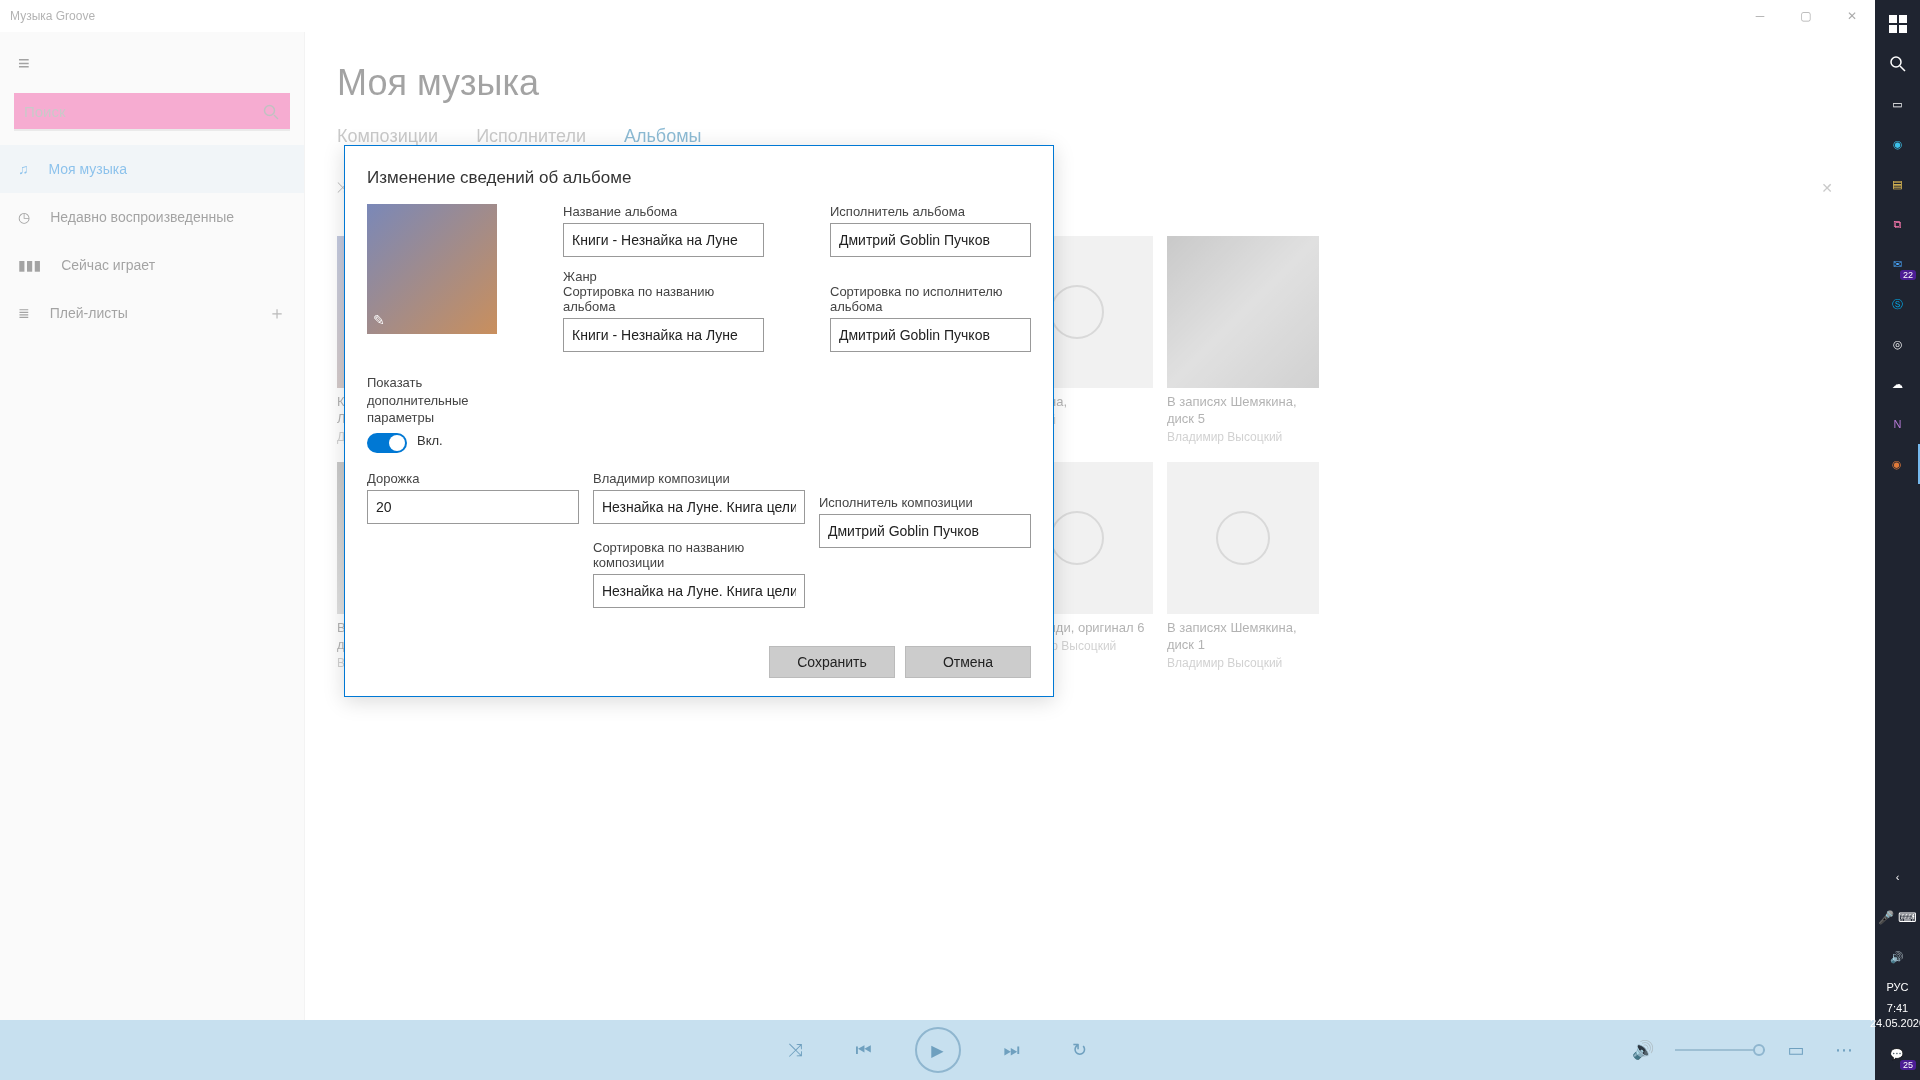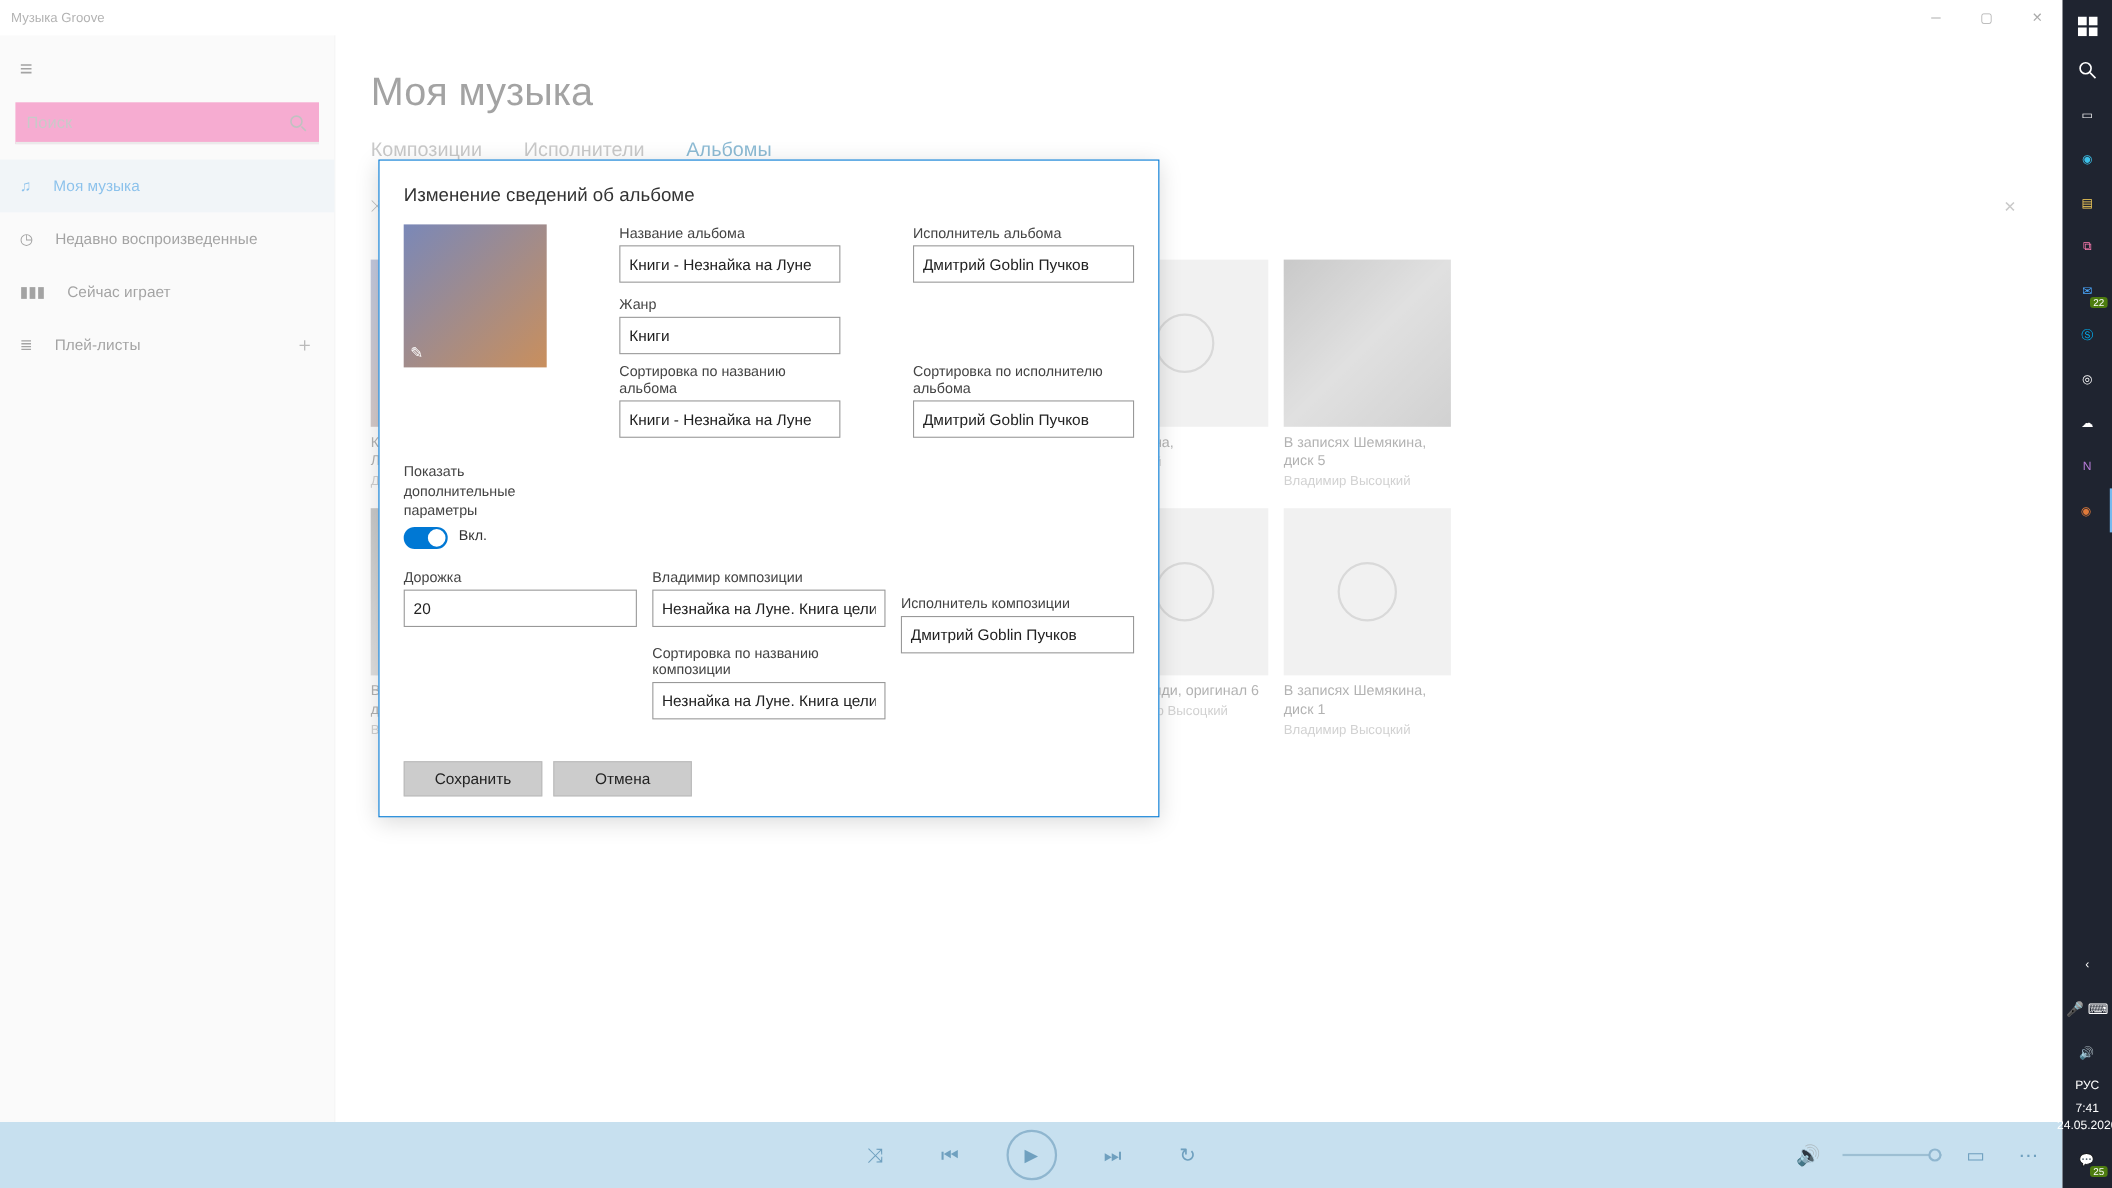--- a/index.html
+++ b/index.html
@@ -12,21 +12,21 @@
   padding-top: 4px; color: #fff; font-size: 11px;
 }
 .taskbar .tb-icon {
   width: 45px; height: 40px; display: flex; align-items: center; justify-content: center;
   position: relative; cursor: pointer;
 }
 .taskbar-bottom { margin-top: auto; width: 100%; display: flex; flex-direction: column; align-items: center; padding-bottom: 6px; }
 .tb-clock { font-size: 11px; text-align: center; line-height: 1.3; margin: 4px 0; }
 .tb-lang { font-size: 11px; margin: 4px 0; }
 .tb-badge {
-  position: absolute; bottom: 4px; right: 4px; background: #4d7c0f; color: #fff;
+  position: absolute; bottom: 4px; right: 4px; background: #4c1d95; color: #fff;
   font-size: 9px; padding: 0 3px; border-radius: 3px; margin-top: 32px;
 }
 .active-app { border-right: 2px solid #76b9ed; }
 
 
 .app {
   position: absolute; left: 0; top: 0; right: 45px; bottom: 0;
   background: #fff; display: flex; flex-direction: column;
 }
 .titlebar {
@@ -165,21 +165,21 @@
 }
 .toggle-text { font-size: 13px; color: #333; }
 
 .track-block { margin-top: 18px; }
 .track-row { display: flex; gap: 14px; }
 .track-num { width: 50px; }
 .track-title { flex: 1; }
 .track-artist { width: 282px; margin-top: 24px; }
 .sort-row { margin-top: 4px; }
 
-.modal-buttons { display: flex; gap: 10px; margin-top: 30px; }
+.modal-buttons { display: flex; justify-content: flex-end; gap: 10px; margin-top: 30px; }
 .modal-buttons button {
   width: 126px; height: 32px; background: #ccc; border: 1px solid #bbb;
   font-size: 14px; color: #222; cursor: pointer;
 }
 
 
 .ic { font-family: "Segoe MDL2 Assets", "Segoe UI Symbol", sans-serif; }
 </style>
 </head>
 <body>
@@ -334,21 +334,20 @@
     <div class="modal-top">
       <div class="cover">
         <span class="cover-edit ic">✎</span>
       </div>
       <div style="flex:1">
         <div class="two-cols">
           <div class="field-col">
             <div class="lbl">Название альбома</div>
             <input class="txt" value="Книги - Незнайка на Луне" style="">
             <div class="lbl">Жанр</div>
-            <input class="txt" value="Книги" style="">
           </div>
           <div class="field-col">
             <div class="lbl">Исполнитель альбома</div>
             <input class="txt" value="Дмитрий Goblin Пучков" style="">
           </div>
         </div>
         <div class="two-cols">
           <div class="field-col">
             <div class="lbl">Сортировка по названию альбома</div>
             <input class="txt" value="Книги - Незнайка на Луне" style="">

